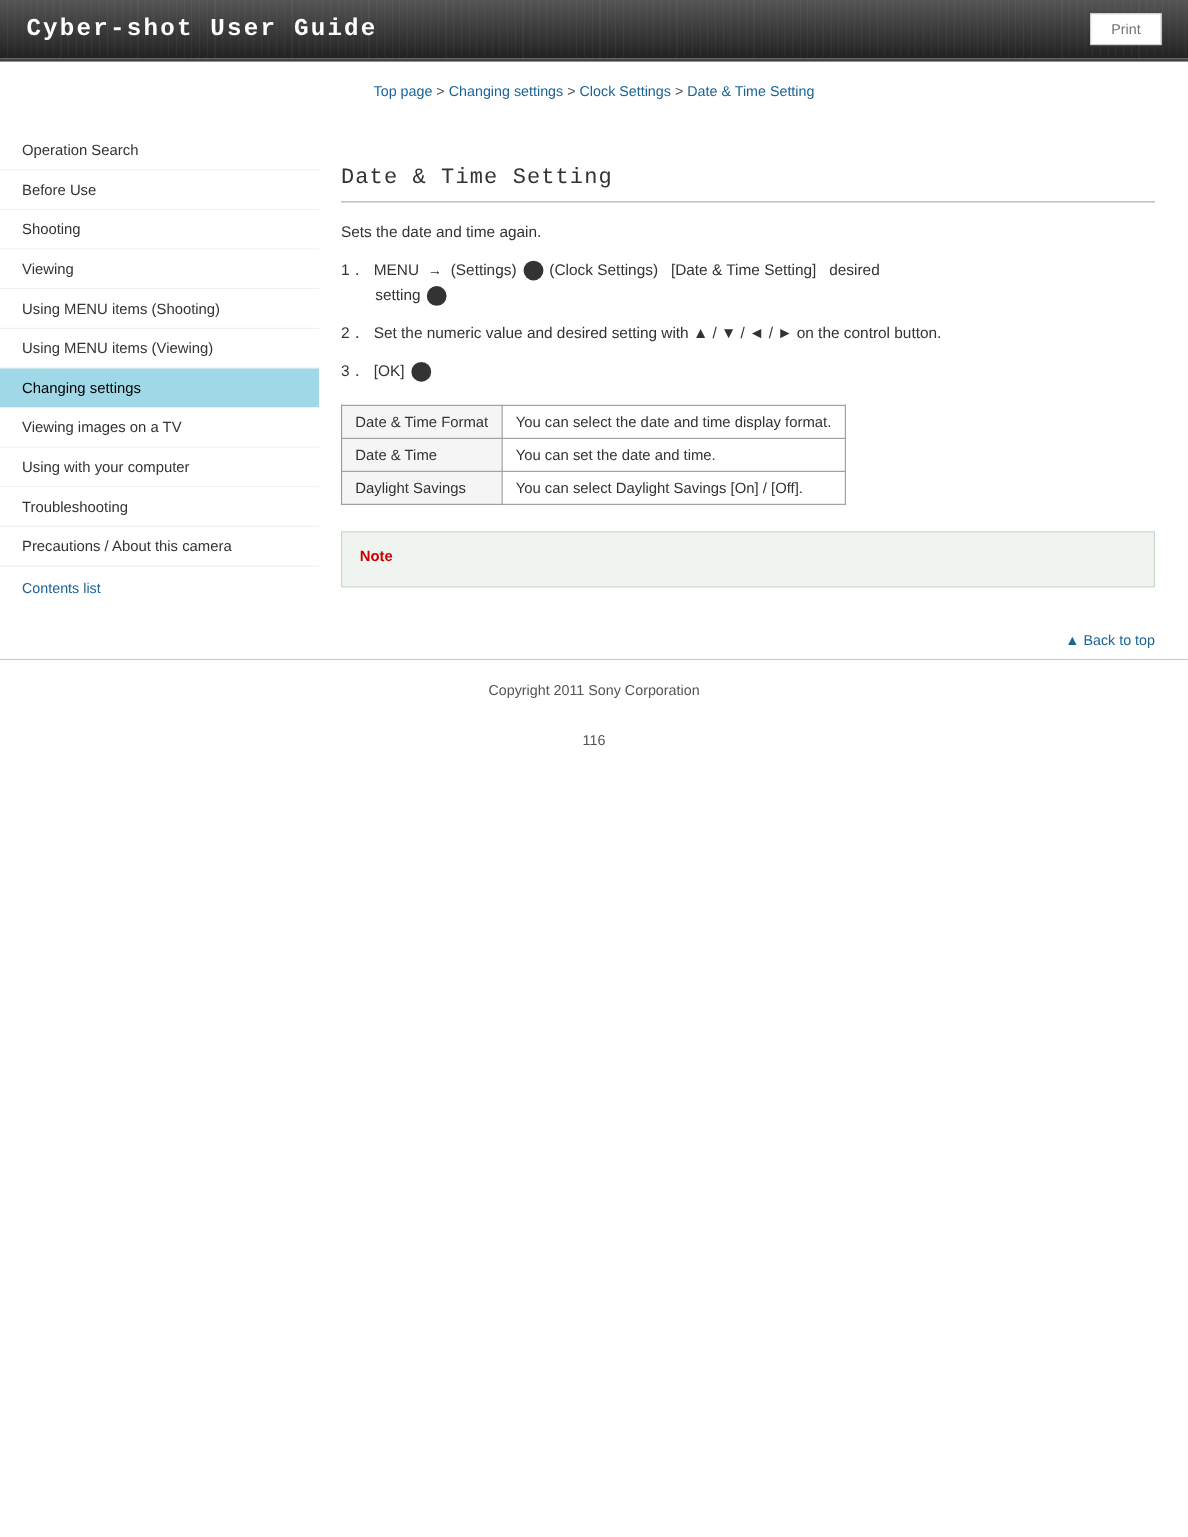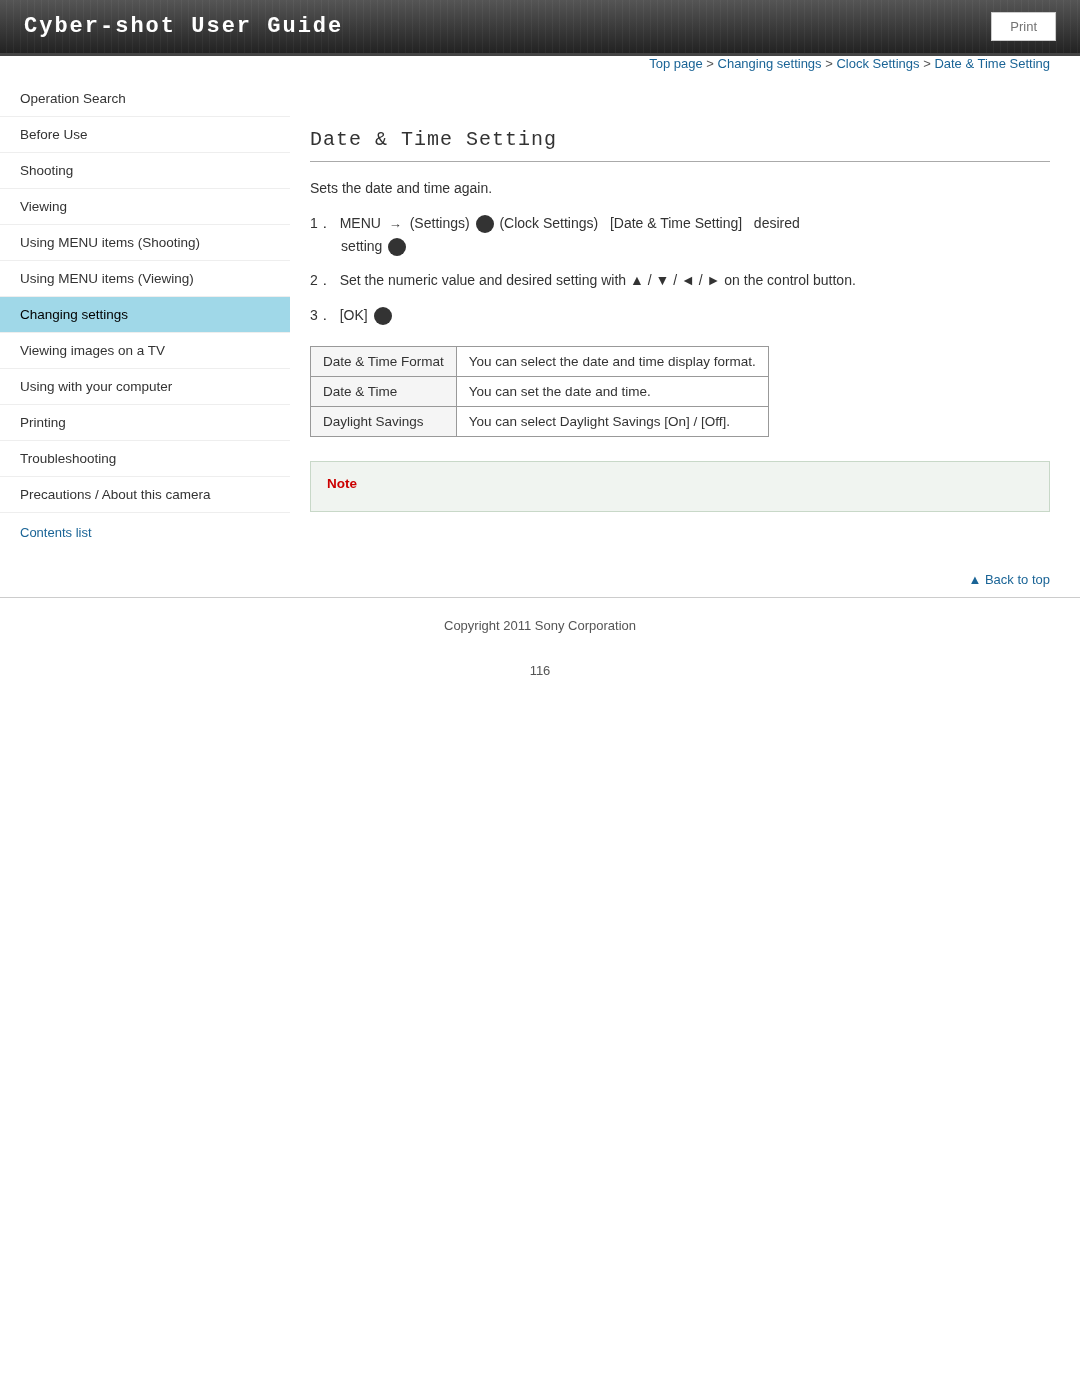--- a/index.html
+++ b/index.html
@@ -48,22 +48,22 @@
       padding: 6px 18px;
       font-size: 13px;
       cursor: pointer;
       position: relative;
       z-index: 1;
       color: #737373;
     }
 
     
     .breadcrumb {
-      text-align: right;
-      padding: 0 30px;
+      text-align: center;
+      padding: 19px 30px;
       font-size: 13px;
       color: #1a6496;
     }
     .breadcrumb a {
       color: #1a6496;
       text-decoration: none;
     }
     .breadcrumb span {
       color: #555;
     }
@@ -166,21 +166,20 @@
       background: #f5f5f5;
       font-weight: normal;
       white-space: nowrap;
     }
 
     
     .note-box {
       background: #f0f4f0;
       border: 1px solid #c8d8c8;
       padding: 14px 16px;
-      margin-bottom: 20px;
       font-size: 13.5px;
     }
     .note-title {
       color: #c00;
       font-weight: bold;
       margin-bottom: 6px;
       font-size: 13.5px;
     }
     .note-text {
       line-height: 1.6;
@@ -243,21 +242,20 @@
   <div class="sidebar">
     <div class="sidebar-item">Operation Search</div>
     <div class="sidebar-item">Before Use</div>
     <div class="sidebar-item">Shooting</div>
     <div class="sidebar-item">Viewing</div>
     <div class="sidebar-item">Using MENU items (Shooting)</div>
     <div class="sidebar-item">Using MENU items (Viewing)</div>
     <div class="sidebar-item active">Changing settings</div>
     <div class="sidebar-item">Viewing images on a TV</div>
     <div class="sidebar-item">Using with your computer</div>
-    <div class="sidebar-item">Printing</div>
     <div class="sidebar-item">Troubleshooting</div>
     <div class="sidebar-item">Precautions / About this camera</div>
     <div class="contents-list">Contents list</div>
   </div>
 
   <div class="content">
 
     <h1 class="page-title">Date &amp; Time Setting</h1>
 
     <p class="intro-text">Sets the date and time again.</p>

